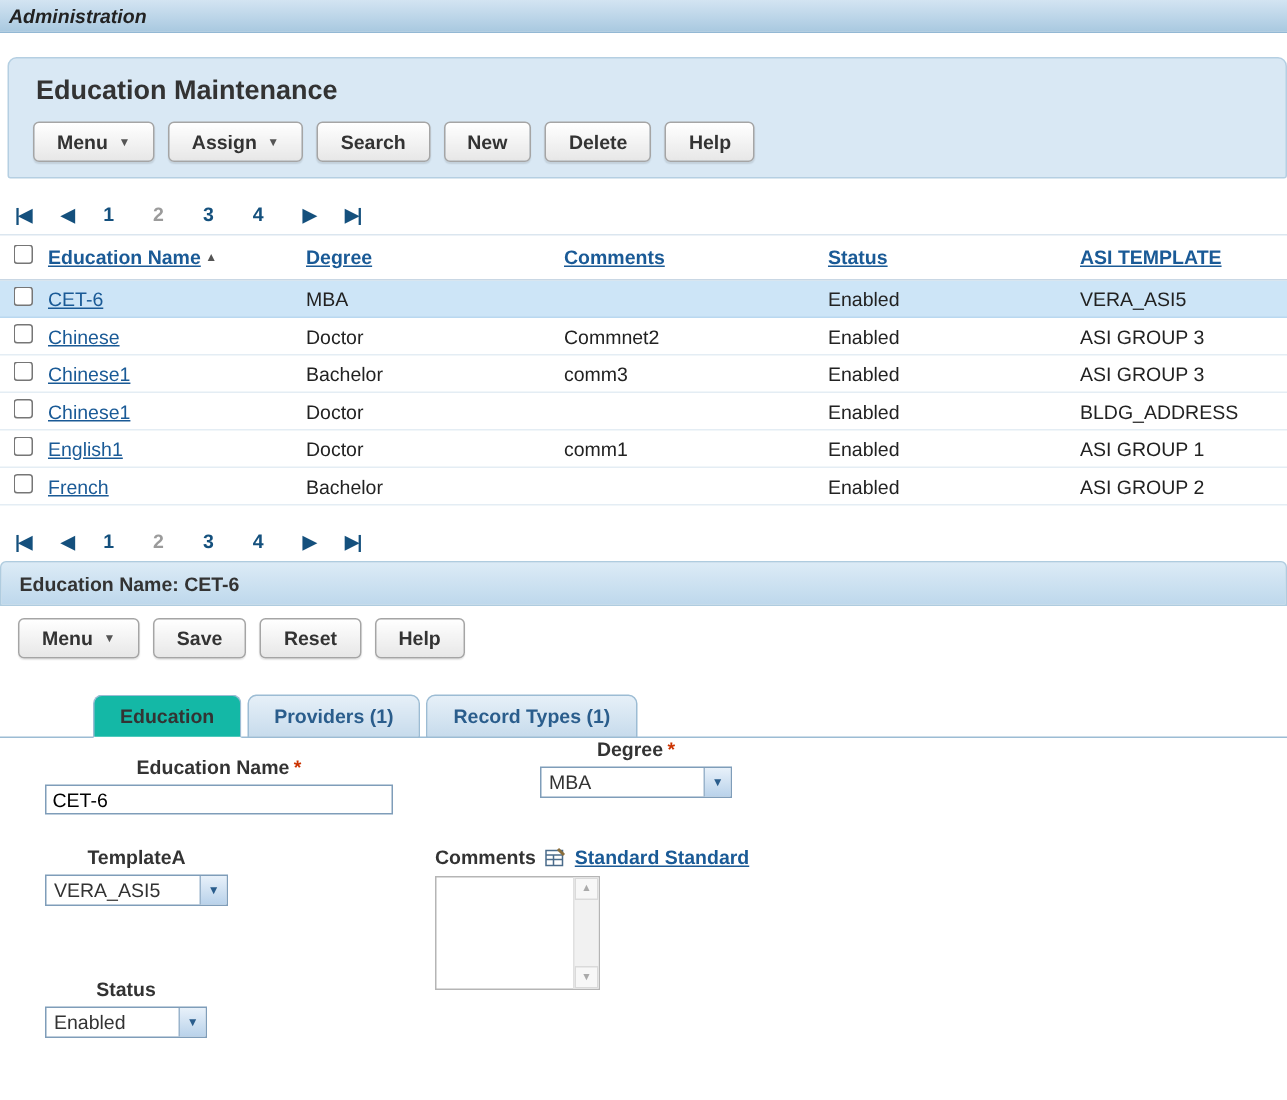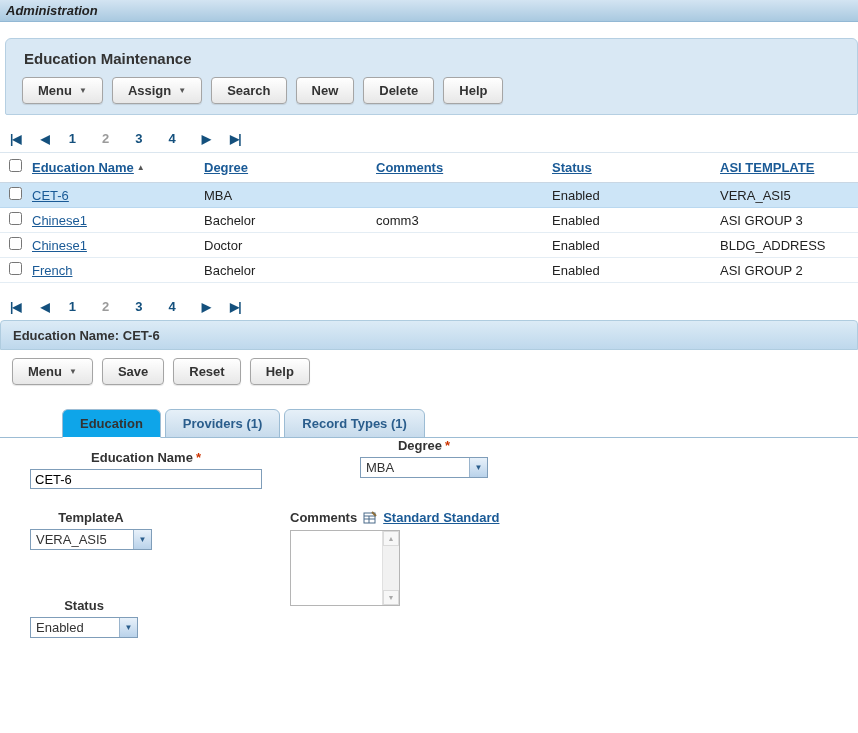--- a/index.html
+++ b/index.html
@@ -5,21 +5,21 @@
   * { margin:0; padding:0; box-sizing:border-box; }
   html,body { width:858px; height:733px; overflow:hidden; background:#fff;
     font-family:"Liberation Sans", sans-serif; font-size:13px; color:#333; }
 
   .titlebar { height:22px; background:linear-gradient(#d3e4f2,#a9c9e0);
     border-bottom:1px solid #93b8d4; font-weight:bold; padding-left:6px;
     line-height:21px; color:#222;font-style:italic; }
 
   .panel { background:var(--panel_bg,#d9e8f4); border:1px solid var(--panel_border,#b5cfe2);
     border-radius:6px 6px 2px 2px; margin:16px 0 0 5px; padding:9px 10px 10px; }
-  .panel-title { font-weight:bold; color:#333; margin:2px 0 10px 8px; font-size:15px; }
+  .panel-title { font-weight:bold; color:#333; margin:2px 0 10px 8px; font-size:18px; }
 
   .btnrow { display:flex; gap:9px; margin-left:6px; }
   .btn { display:inline-flex; align-items:center; gap:7px; padding:5px 15px;
     font-family:"Liberation Sans",sans-serif; font-size:13px; font-weight:bold; color:#333;
     background:linear-gradient(#ffffff,#e7e7e7); border:1px solid #a5a5a5;
     border-radius:4px; box-shadow:0 1px 1px rgba(0,0,0,.10); cursor:pointer; }
   .dd { font-size:8px; color:#555; }
 
   .pager { display:flex; align-items:center; margin:16px 0 6px 10px; font-weight:bold; }
   .pbtn { color:#14507d; font-size:12px; letter-spacing:-1px; cursor:pointer; margin-right:20px; }
@@ -40,21 +40,21 @@
 
   .hdrbar { height:30px; background:linear-gradient(#dcebf6,#bed8ec);
     border:1px solid #afccdf; border-radius:4px 4px 0 0; line-height:29px;
     font-weight:bold; padding-left:12px; color:#333; }
   .btnrow2 { display:flex; gap:9px; margin:8px 0 0 12px; }
 
   .tabstrip { display:flex; gap:4px; padding-left:62px; margin-top:24px;
     position:relative; z-index:2; margin-bottom:-1px; }
   .tab { padding:6px 17px 6px; border:1px solid #9cbcd4; border-radius:6px 6px 0 0;
     background:linear-gradient(#e6f0f8,#c7dbec); font-weight:bold; color:#2a5d8c; cursor:pointer; }
-  .tab.active { background:#0ea5e9; color:#333; border-bottom-color:#fff; }
+  .tab.active { background:#14b8a6; color:#333; border-bottom-color:#fff; }
 
   .form-area { border-top:1px solid #9cbcd4; position:relative; height:206px; background:#fff; }
   .fg { position:absolute; }
   .flabel { font-weight:bold; color:#333; margin-bottom:4px;text-align:center; }
   .req { color:#cc3300; font-weight:bold; margin-left:3px; }
   .txt { width:232px; height:20px; border:1px solid #7f9db9;
     font:13px "Liberation Sans",sans-serif; padding:1px 4px; }
 
   .sel { display:flex; height:21px; border:1px solid #7f9db9; background:#fff; cursor:pointer; }
   .sel .v { flex:1; padding:2px 5px; font-size:13px; white-space:nowrap; overflow:hidden; }
@@ -142,33 +142,49 @@
     <tr class="selected">
       <td class="c-check"><input type="checkbox" style=""></td>
       <td><a class="rowlink">CET-6</a></td>
       <td>MBA</td>
       <td></td>
       <td>Enabled</td>
       <td>VERA_ASI5</td>
     </tr>
     <tr>
       <td class="c-check"><input type="checkbox" style=""></td>
+      <td><a class="rowlink">Chinese</a></td>
+      <td>Doctor</td>
+      <td>Commnet2</td>
+      <td>Enabled</td>
+      <td>ASI GROUP 3</td>
+    </tr>
+    <tr>
+      <td class="c-check"><input type="checkbox" style=""></td>
       <td><a class="rowlink">Chinese1</a></td>
       <td>Bachelor</td>
       <td>comm3</td>
       <td>Enabled</td>
       <td>ASI GROUP 3</td>
     </tr>
     <tr>
       <td class="c-check"><input type="checkbox" style=""></td>
       <td><a class="rowlink">Chinese1</a></td>
       <td>Doctor</td>
       <td></td>
       <td>Enabled</td>
       <td>BLDG_ADDRESS</td>
+    </tr>
+    <tr>
+      <td class="c-check"><input type="checkbox" style=""></td>
+      <td><a class="rowlink">English1</a></td>
+      <td>Doctor</td>
+      <td>comm1</td>
+      <td>Enabled</td>
+      <td>ASI GROUP 1</td>
     </tr>
     <tr>
       <td class="c-check"><input type="checkbox" style=""></td>
       <td><a class="rowlink">French</a></td>
       <td>Bachelor</td>
       <td></td>
       <td>Enabled</td>
       <td>ASI GROUP 2</td>
     </tr>
   </tbody>

